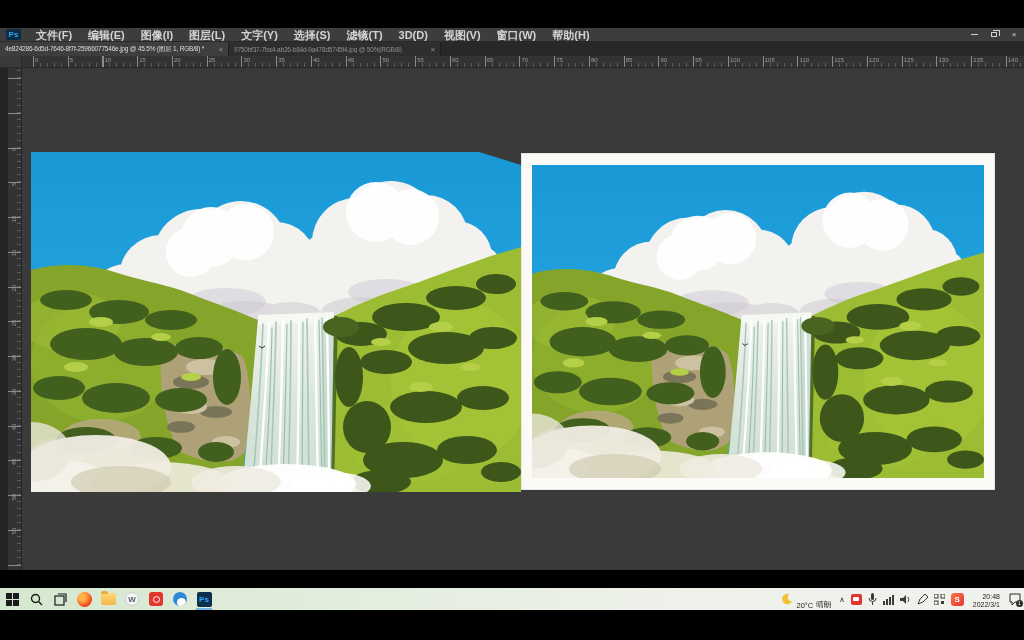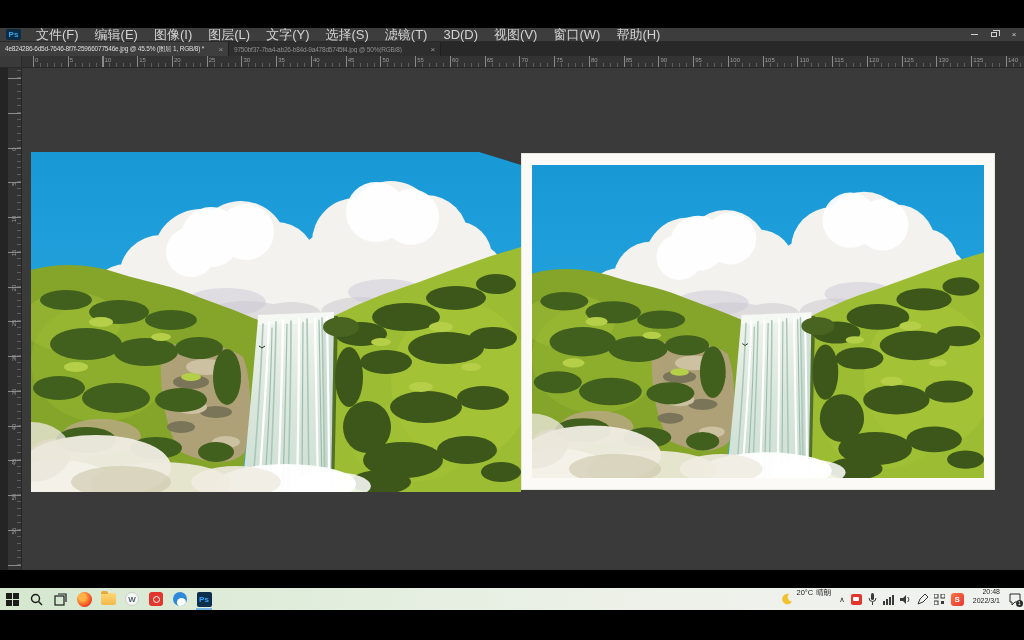--- a/index.html
+++ b/index.html
@@ -2,21 +2,21 @@
 <html><head>
 <meta charset="utf-8">
 <style>
   html,body{margin:0;padding:0;background:#000;}
   *{box-sizing:border-box;font-family:"Liberation Sans","DejaVu Sans",sans-serif;}
   .stage{position:relative;width:1024px;height:640px;background:#000;overflow:hidden;}
 
   
   .menubar{position:absolute;left:0;top:28px;width:1024px;height:14px;background:#3d3d3d;display:flex;align-items:center;border-bottom:1px solid #2a2a2a;}
   .ps-logo{width:15px;height:11px;margin:0 7px 0 6px;background:#0a2c47;color:#37a6e8;font-size:8px;font-weight:bold;display:flex;align-items:center;justify-content:center;border-radius:2px;line-height:1;}
-  .menu-item{color:#d3d3d3;font-size:13px;padding:0 8px;white-space:nowrap;cursor:default;line-height:14px;}
+  .menu-item{color:#d3d3d3;font-size:11px;padding:0 8px;white-space:nowrap;cursor:default;line-height:14px;font-weight:bold;}
   .win-controls{margin-left:auto;display:flex;align-items:center;height:14px;}
   .win-btn{width:20px;height:14px;display:flex;align-items:center;justify-content:center;color:#cfcfcf;font-size:8px;}
   .min-bar{width:7px;height:1px;background:#cfcfcf;display:block;}
   .restore-box{width:6px;height:5px;border:1px solid #cfcfcf;position:relative;display:block;}
   .restore-box::before{content:"";position:absolute;left:1px;top:-3px;width:6px;height:5px;border:1px solid #cfcfcf;border-bottom:none;border-left:none;}
 
   .tabbar{position:absolute;left:0;top:42px;width:1024px;height:14px;background:#282828;display:flex;}
   .doc-tab{height:14px;display:flex;align-items:center;padding:0 5px;font-size:6.5px;letter-spacing:-0.2px;white-space:nowrap;overflow:hidden;border-right:1px solid #1f1f1f;}
   .doc-tab.active{background:#3e3e3e;color:#dedede;width:229px;}
   .doc-tab.inactive{background:#2e2e2e;color:#8f8f8f;width:212px;}
@@ -67,21 +67,21 @@
   .ps-task-wrap::after{content:"";position:absolute;left:4px;right:4px;bottom:0;height:2px;background:#79b6e8;}
   .w-circle{width:14px;height:14px;border-radius:50%;background:#f4f6f4;border:1px solid #c9cdc9;color:#56606a;font-size:8px;font-weight:bold;display:flex;align-items:center;justify-content:center;}
   .red-sq{width:14px;height:14px;border-radius:3px;background:#e2352c;display:flex;align-items:center;justify-content:center;}
   .red-sq i{width:7px;height:7px;border:1.5px solid #fff;border-radius:50%;display:block;}
   .blue-circ{width:14px;height:14px;border-radius:50%;background:#2f88d8;position:relative;overflow:hidden;}
   .blue-circ::after{content:"";position:absolute;left:3px;top:4px;width:9px;height:9px;border-radius:50%;background:#fff;transform:translate(1px,2px);}
   .flame{width:15px;height:15px;border-radius:50%;background:radial-gradient(circle at 35% 35%,#ffb347 0 25%,#ff7a2f 45%,#e23a1e 75%);}
   .folder{width:15px;height:12px;background:linear-gradient(#ffd976,#f5b74a);border-radius:2px;position:relative;}
   .folder::before{content:"";position:absolute;left:0;top:-2px;width:7px;height:3px;background:#e8a93c;border-radius:2px 2px 0 0;}
 
-  .tray{margin-left:auto;display:flex;align-items:flex-start;height:22px;color:#222;}
+  .tray{margin-left:auto;display:flex;align-items:flex-end;height:22px;color:#222;}
   .tray .txt{font-size:7.5px;white-space:nowrap;}
   .tray-item{display:flex;align-items:center;justify-content:center;height:22px;padding:0 3px;}
   .sogou{width:13px;height:13px;border-radius:3px;background:linear-gradient(135deg,#ff7043,#e53935);color:#fff;font-size:8px;font-weight:bold;display:flex;align-items:center;justify-content:center;}
   .clock{display:flex;flex-direction:column;align-items:flex-end;justify-content:center;line-height:1.25;font-size:7px;padding:0 6px;}
   .notif{position:relative;width:18px;height:22px;display:flex;align-items:center;justify-content:center;}
   .notif .badge{position:absolute;right:1px;bottom:3px;min-width:7px;height:7px;border-radius:4px;background:#2a2a2a;color:#fff;font-size:5px;line-height:7px;text-align:center;padding:0 1px;}
 
   .black-bottom{position:absolute;left:0;top:610px;width:1024px;height:30px;background:#000;}
   .black-top{position:absolute;left:0;top:0;width:1024px;height:28px;background:#000;}
 </style>

